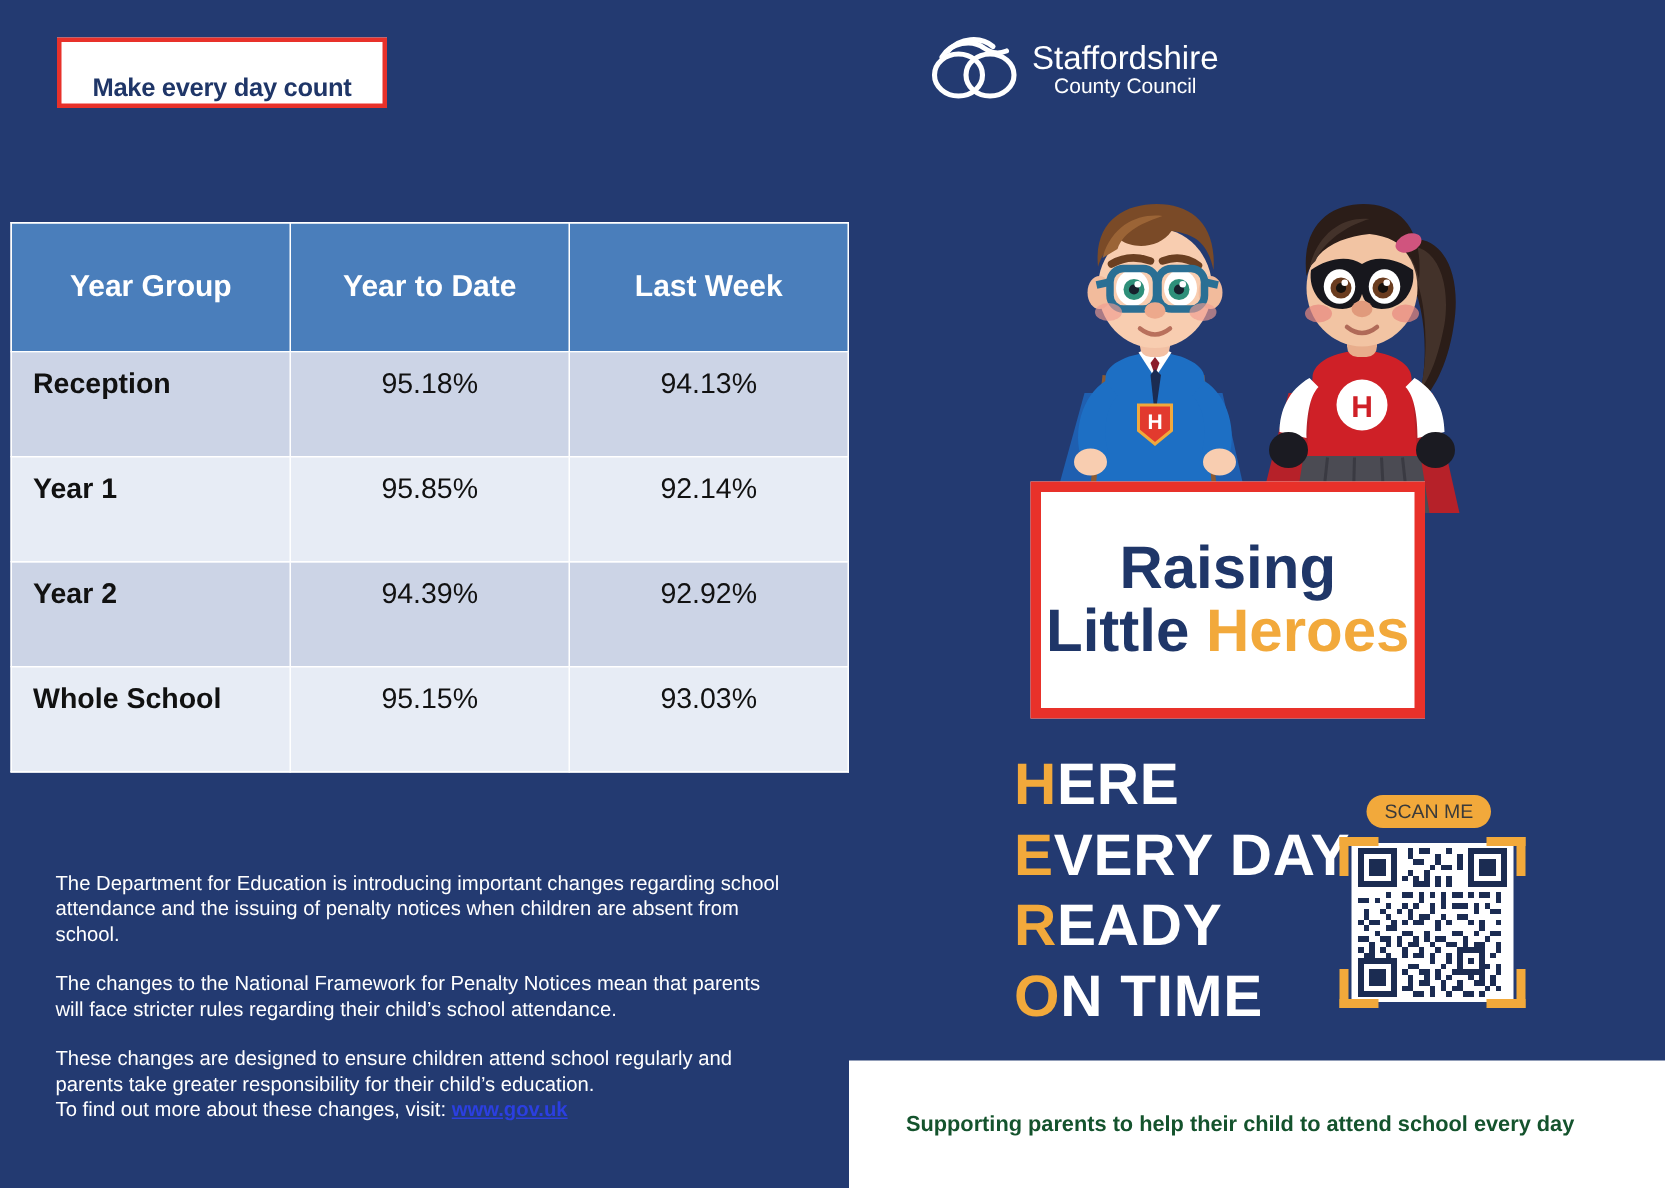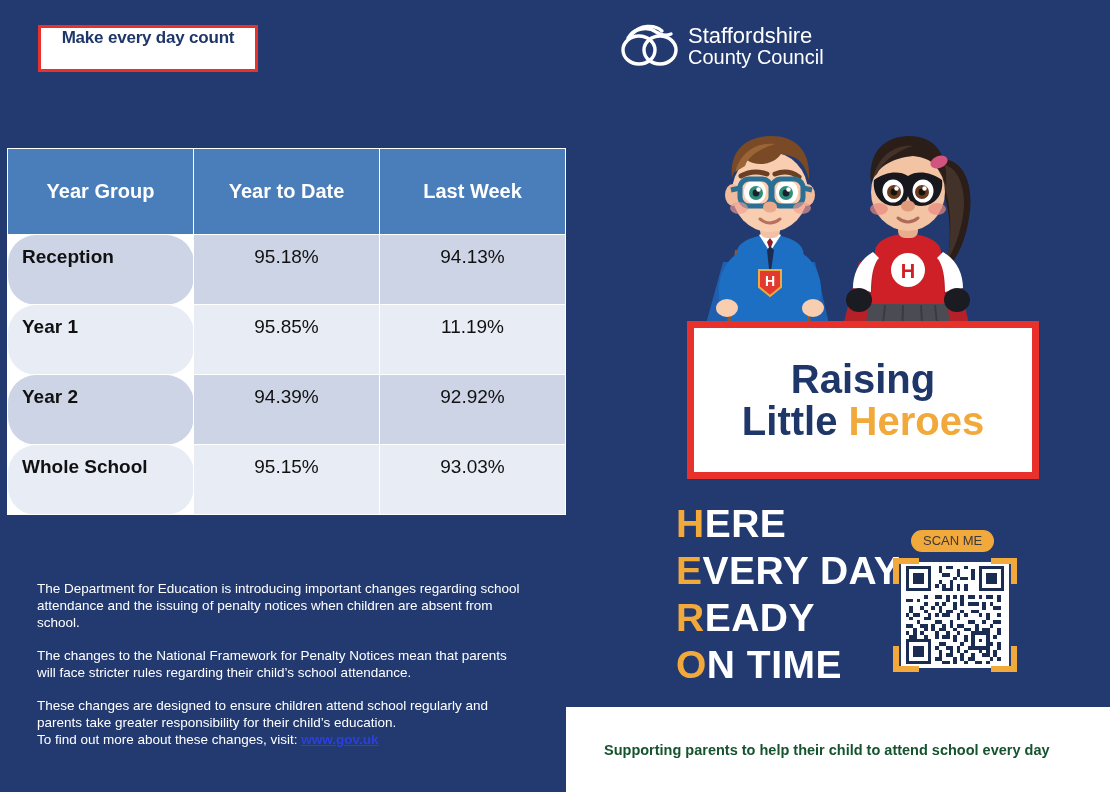--- a/index.html
+++ b/index.html
@@ -14,21 +14,21 @@
   }
 
   
   .tagline-box {
     position: absolute;
     left: 38px; top: 25px;
     width: 220px; height: 47px;
     background: #ffffff;
     border: 3px solid #e8312a;
     display: flex;
-    align-items: flex-start;
+    align-items: flex-end;
     justify-content: center;
   }
   .tagline-box span {
     color: #1f3668;
     font-size: 17px;
     font-weight: bold;
     letter-spacing: -0.2px;
   }
 
   
@@ -57,21 +57,20 @@
     border: 1px solid #ffffff;
     color: #111111;
   }
   .attendance-table tbody tr:nth-child(odd) td { background: #ccd4e6; }
   .attendance-table tbody tr:nth-child(even) td { background: #e7ecf5; }
   .attendance-table td.label {
     font-weight: bold;
     text-align: left;
     padding-left: 14px;
     width: 186px;
-    border-radius: 28px;
   }
   .attendance-table td.value {
     text-align: center;
     width: 186px;
   }
 
   
   .info-copy {
     position: absolute;
     left: 37px; top: 580px;
@@ -95,34 +94,34 @@
     display: flex;
     align-items: center;
     gap: 8px;
   }
   .council-logo .knot { width: 62px; height: 48px; flex: none; }
   .council-logo .logo-text {
     color: #ffffff;
     line-height: 1.02;
   }
   .council-logo .logo-line1 { font-size: 22px; letter-spacing: 0px; }
-  .council-logo .logo-line2 { font-size: 20px; letter-spacing: 0px; }
+  .council-logo .logo-line2 { font-size: 14px; letter-spacing: 0px; text-align: center; }
 
   
   .heroes-art {
     position: absolute;
     left: 663px; top: 92px;
     width: 350px; height: 250px;
   }
 
   
   .rlh-panel {
     position: absolute;
     left: 687px; top: 321px;
-    width: 352px; height: 158px;
+    width: 263px; height: 158px;
     background: #ffffff;
     border: 7px solid #e8312a;
     display: flex;
     flex-direction: column;
     align-items: center;
     justify-content: center;
   }
   .rlh-line1 {
     font-size: 40px;
     font-weight: bold;
@@ -223,21 +222,21 @@
   </thead>
   <tbody>
     <tr>
       <td class="label">Reception</td>
       <td class="value">95.18%</td>
       <td class="value">94.13%</td>
     </tr>
     <tr>
       <td class="label">Year 1</td>
       <td class="value">95.85%</td>
-      <td class="value">11.19%</td>
+      <td class="value">92.14%</td>
     </tr>
     <tr>
       <td class="label">Year 2</td>
       <td class="value">94.39%</td>
       <td class="value">92.92%</td>
     </tr>
     <tr>
       <td class="label">Whole School</td>
       <td class="value">95.15%</td>
       <td class="value">93.03%</td>

